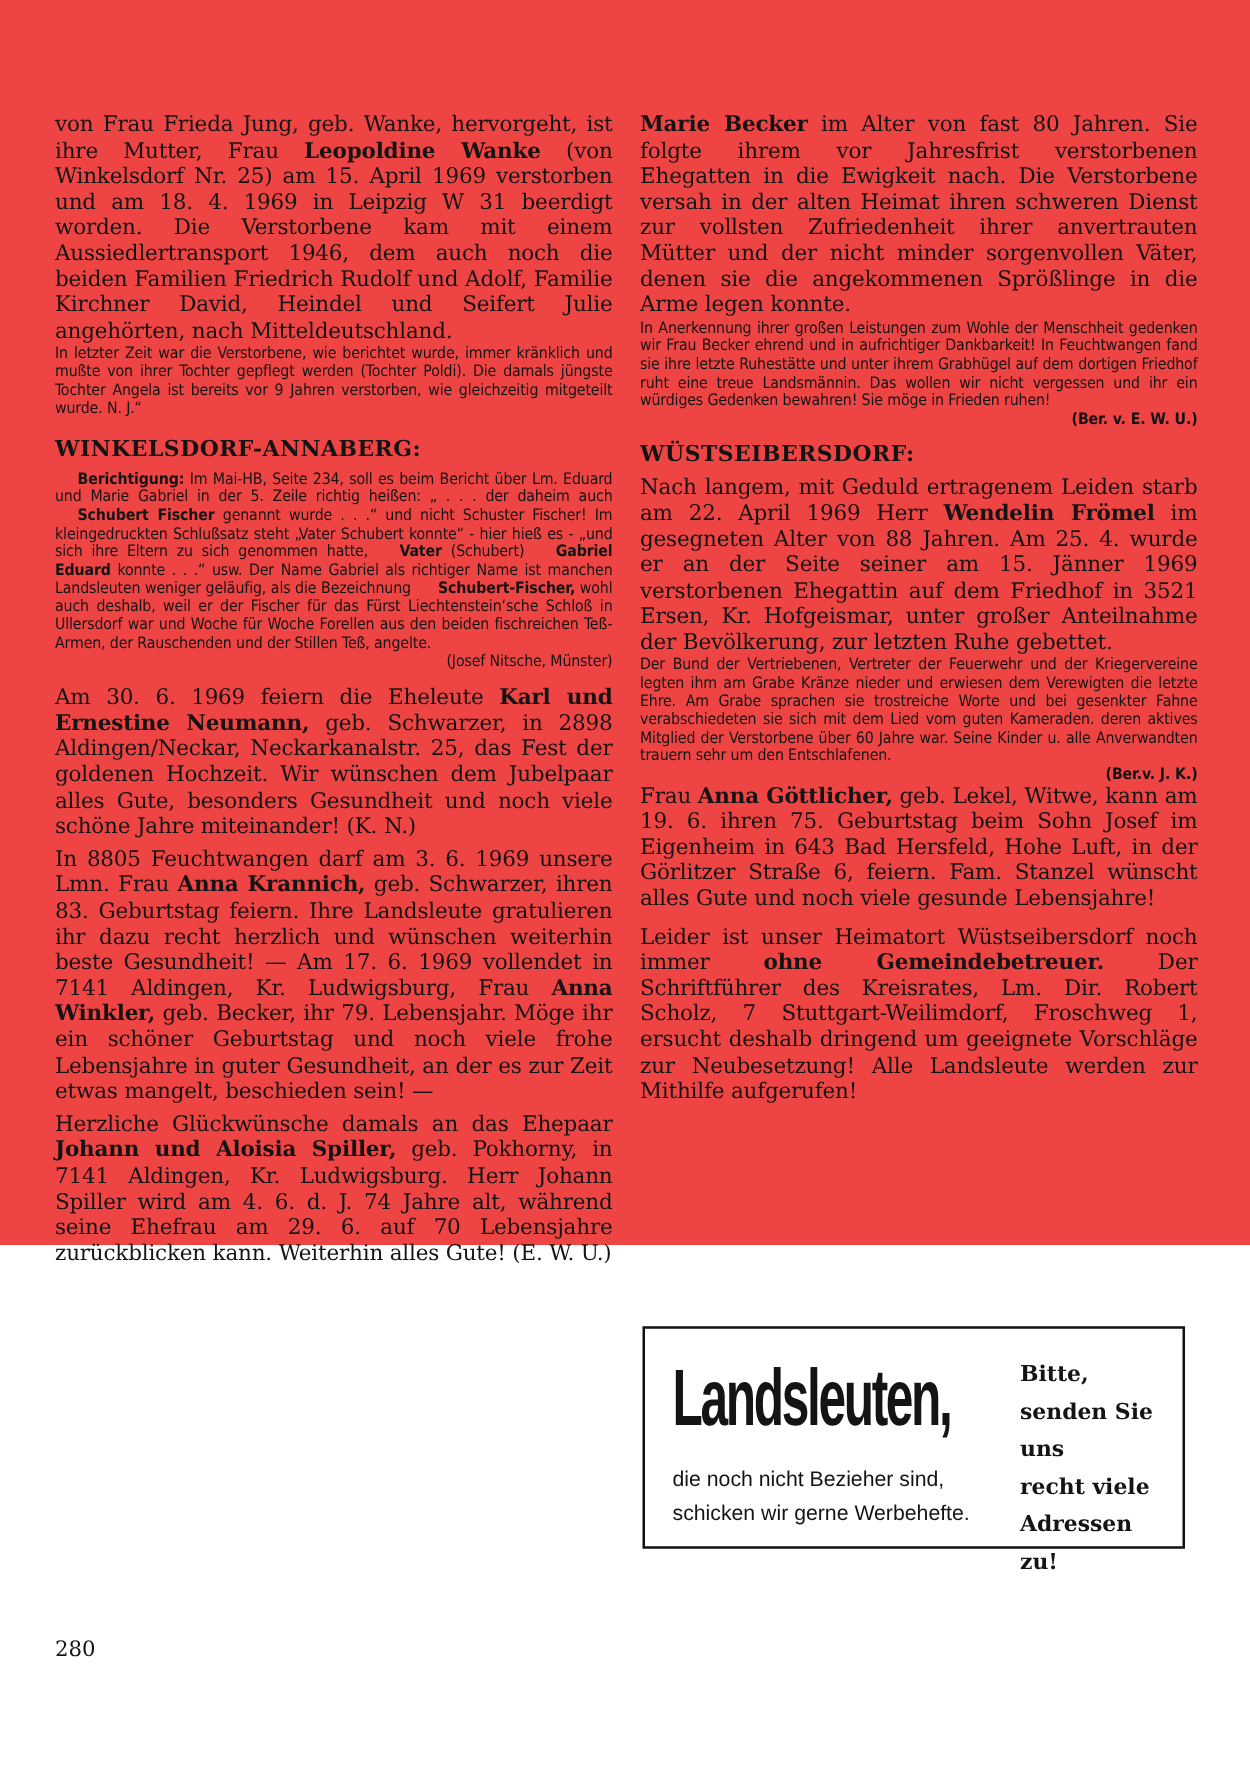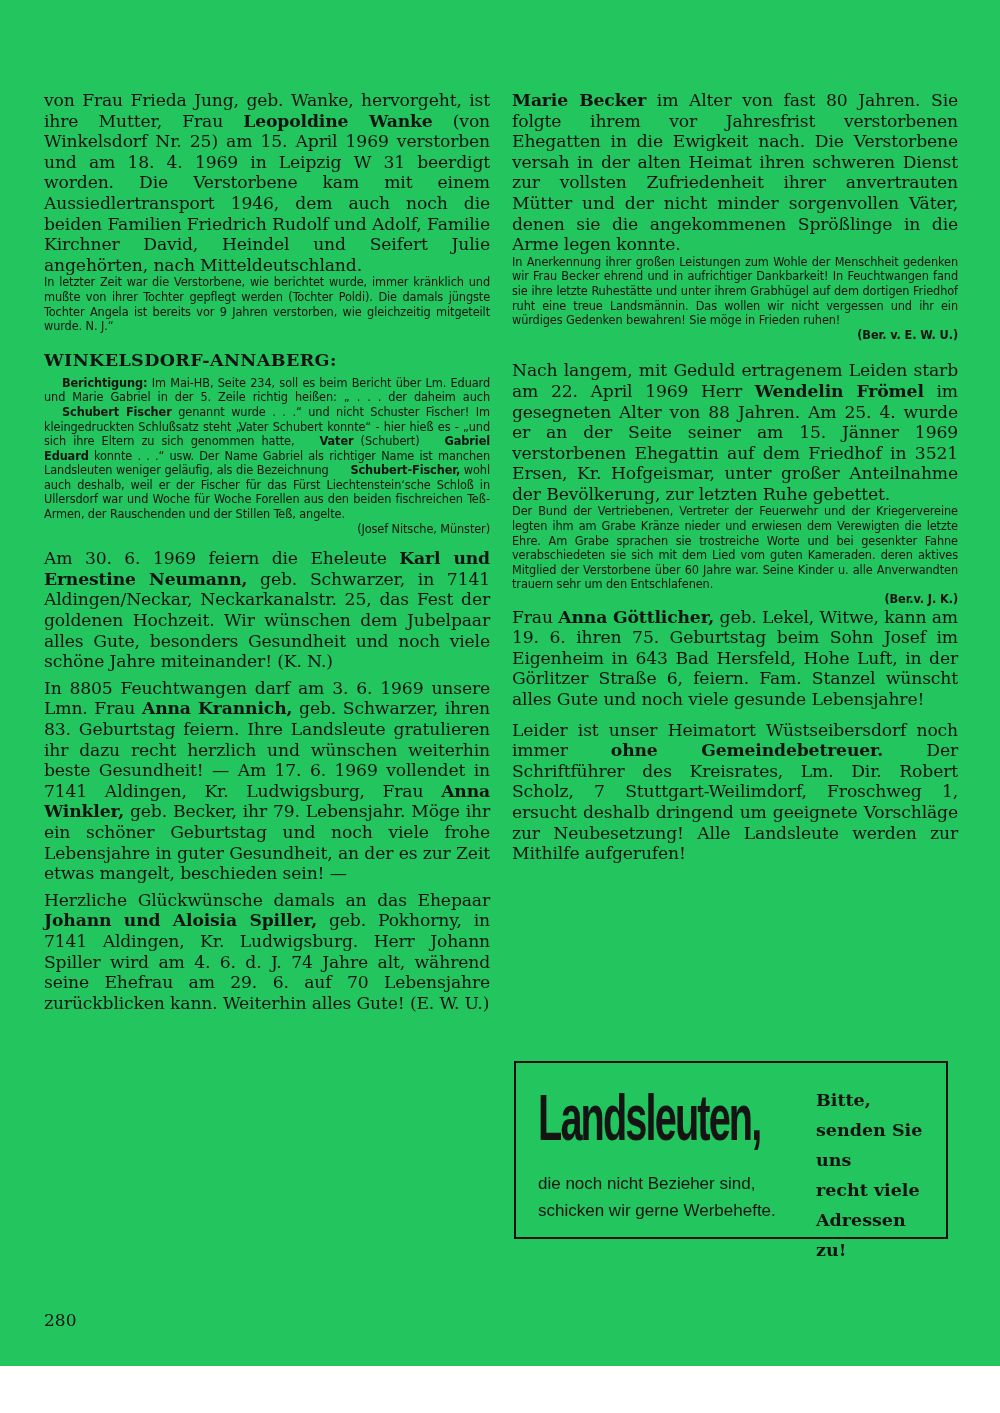--- a/index.html
+++ b/index.html
@@ -1,17 +1,17 @@
 <!DOCTYPE html>
 <html><head>
 <meta charset="utf-8">
 <style>
   html, body { margin: 0; padding: 0; background: #ffffff; }
   body { width: 1000px; height: 1413px; position: relative; overflow: hidden; color: #141414; }
-  .page { position: absolute; left: 0; top: 0; width: 1000px; height: 1366px; background: #22c55e; }
+  .page { position: absolute; left: 0; top: 0; width: 1000px; height: 996px; background: #ef4444; }
   .col { position: absolute; top: 90px; width: 446px; }
   .col-left { left: 44px; }
   .col-right { left: 512px; }
   .big { font-family: "DejaVu Serif", "Liberation Serif", serif; font-size: 17.2px; line-height: 20.6px; text-align: justify; margin: 0; letter-spacing: -0.15px; }
   .small { font-family: "DejaVu Sans", "Liberation Sans", sans-serif; font-size: 12.6px; line-height: 14.6px; text-align: justify; margin: 0; letter-spacing: -0.1px; font-stretch: condensed; }
   .big b { font-weight: bold; }
   .small b { font-weight: bold; margin-left: 18px; }
   .heading { font-family: "DejaVu Serif", "Liberation Serif", serif; font-weight: bold; font-size: 17.5px; letter-spacing: 0.4px; margin: 0; }
   .sig { text-align: right; display: block; }
   .gap-s { height: 6px; }
@@ -31,35 +31,36 @@
     <p class="big"><span>von Frau Frieda Jung, geb. Wanke, hervorgeht, ist ihre Mutter, Frau </span><b>Leopoldine Wanke</b><span> (von Winkelsdorf Nr. 25) am 15. April 1969 verstorben und am 18. 4. 1969 in Leipzig W 31 beerdigt worden. Die Verstorbene kam mit einem Aussiedlertransport 1946, dem auch noch die beiden Familien Friedrich Rudolf und Adolf, Familie Kirchner David, Heindel und Seifert Julie angehörten, nach Mitteldeutschland.</span></p>
     <p class="small">In letzter Zeit war die Verstorbene, wie berichtet wurde, immer kränklich und mußte von ihrer Tochter gepflegt werden (Tochter Poldi). Die damals jüngste Tochter Angela ist bereits vor 9 Jahren verstorben, wie gleichzeitig mitgeteilt wurde. N. J.“</p>
 
     <div style="height:16px"></div>
     <h2 class="heading">WINKELSDORF-ANNABERG:</h2>
     <div class="gap-s"></div>
     <p class="small"><b>Berichtigung:</b><span> Im Mai-HB, Seite 234, soll es beim Bericht über Lm. Eduard und Marie Gabriel in der 5. Zeile richtig heißen: „ . . . der daheim auch </span><b>Schubert Fischer</b><span> genannt wurde . . .“ und nicht Schuster Fischer! Im kleingedruckten Schlußsatz steht „Vater Schubert konnte“ - hier hieß es - „und sich ihre Eltern zu sich genommen hatte, </span><b>Vater</b><span> (Schubert) </span><b>Gabriel Eduard</b><span> konnte . . .“ usw. Der Name Gabriel als richtiger Name ist manchen Landsleuten weniger geläufig, als die Bezeichnung </span><b>Schubert-Fischer,</b><span> wohl auch deshalb, weil er der Fischer für das Fürst Liechtenstein‘sche Schloß in Ullersdorf war und Woche für Woche Forellen aus den beiden fischreichen Teß-Armen, der Rauschenden und der Stillen Teß, angelte.</span><span class="sig">(Josef Nitsche, Münster)</span></p>
 
     <div style="height:2px"></div>
     <div class="gap-m"></div>
-    <p class="big"><span>Am 30. 6. 1969 feiern die Eheleute </span><b>Karl und Ernestine Neumann,</b><span> geb. Schwarzer, in 7141 Aldingen/Neckar, Neckarkanalstr. 25, das Fest der goldenen Hochzeit. Wir wünschen dem Jubelpaar alles Gute, besonders Gesundheit und noch viele schöne Jahre miteinander! (K. N.)</span></p>
+    <p class="big"><span>Am 30. 6. 1969 feiern die Eheleute </span><b>Karl und Ernestine Neumann,</b><span> geb. Schwarzer, in 2898 Aldingen/Neckar, Neckarkanalstr. 25, das Fest der goldenen Hochzeit. Wir wünschen dem Jubelpaar alles Gute, besonders Gesundheit und noch viele schöne Jahre miteinander! (K. N.)</span></p>
     <div class="gap-s"></div>
     <p class="big"><span>In 8805 Feuchtwangen darf am 3. 6. 1969 unsere Lmn. Frau </span><b>Anna Krannich,</b><span> geb. Schwarzer, ihren 83. Geburtstag feiern. Ihre Landsleute gratulieren ihr dazu recht herzlich und wünschen weiterhin beste Gesundheit! — Am 17. 6. 1969 vollendet in 7141 Aldingen, Kr. Ludwigsburg, Frau </span><b>Anna Winkler,</b><span> geb. Becker, ihr 79. Lebensjahr. Möge ihr ein schöner Geburtstag und noch viele frohe Lebensjahre in guter Gesundheit, an der es zur Zeit etwas mangelt, beschieden sein! —</span></p>
     <div class="gap-s"></div>
     <p class="big"><span>Herzliche Glückwünsche damals an das Ehepaar </span><b>Johann und Aloisia Spiller,</b><span> geb. Pokhorny, in 7141 Aldingen, Kr. Ludwigsburg. Herr Johann Spiller wird am 4. 6. d. J. 74 Jahre alt, während seine Ehefrau am 29. 6. auf 70 Lebensjahre zurückblicken kann. Weiterhin alles Gute! (E. W. U.)</span></p>
     <div class="gap-s"></div>
   </div>
 
   <div class="pagenum">280</div>
 
   <div class="col col-right">
     <p class="big"><b>Marie Becker</b><span> im Alter von fast 80 Jahren. Sie folgte ihrem vor Jahresfrist verstorbenen Ehegatten in die Ewigkeit nach. Die Verstorbene versah in der alten Heimat ihren schweren Dienst zur vollsten Zufriedenheit ihrer anvertrauten Mütter und der nicht minder sorgenvollen Väter, denen sie die angekommenen Sprößlinge in die Arme legen konnte.</span></p>
     <p class="small"><span>In Anerkennung ihrer großen Leistungen zum Wohle der Menschheit gedenken wir Frau Becker ehrend und in aufrichtiger Dankbarkeit! In Feuchtwangen fand sie ihre letzte Ruhestätte und unter ihrem Grabhügel auf dem dortigen Friedhof ruht eine treue Landsmännin. Das wollen wir nicht vergessen und ihr ein würdiges Gedenken bewahren! Sie möge in Frieden ruhen!</span><span class="sig" style="font-weight:bold">(Ber. v. E. W. U.)</span></p>
 
     <div style="height:12px"></div>
+    <h2 class="heading">WÜSTSEIBERSDORF:</h2>
     <div class="gap-s"></div>
     <p class="big"><span>Nach langem, mit Geduld ertragenem Leiden starb am 22. April 1969 Herr </span><b>Wendelin Frömel</b><span> im gesegneten Alter von 88 Jahren. Am 25. 4. wurde er an der Seite seiner am 15. Jänner 1969 verstorbenen Ehegattin auf dem Friedhof in 3521 Ersen, Kr. Hofgeismar, unter großer Anteilnahme der Bevölkerung, zur letzten Ruhe gebettet.</span></p>
     <p class="small"><span>Der Bund der Vertriebenen, Vertreter der Feuerwehr und der Kriegervereine legten ihm am Grabe Kränze nieder und erwiesen dem Verewigten die letzte Ehre. Am Grabe sprachen sie trostreiche Worte und bei gesenkter Fahne verabschiedeten sie sich mit dem Lied vom guten Kameraden. deren aktives Mitglied der Verstorbene über 60 Jahre war. Seine Kinder u. alle Anverwandten trauern sehr um den Entschlafenen.</span><span class="sig" style="font-weight:bold">(Ber.v. J. K.)</span></p>
     <p class="big"><span>Frau </span><b>Anna Göttlicher,</b><span> geb. Lekel, Witwe, kann am 19. 6. ihren 75. Geburtstag beim Sohn Josef im Eigenheim in 643 Bad Hersfeld, Hohe Luft, in der Görlitzer Straße 6, feiern. Fam. Stanzel wünscht alles Gute und noch viele gesunde Lebensjahre!</span></p>
     <div class="gap-m"></div>
     <p class="big"><span>Leider ist unser Heimatort Wüstseibersdorf noch immer </span><b>ohne Gemeindebetreuer.</b><span> Der Schriftführer des Kreisrates, Lm. Dir. Robert Scholz, 7 Stuttgart-Weilimdorf, Froschweg 1, ersucht deshalb dringend um geeignete Vorschläge zur Neubesetzung! Alle Landsleute werden zur Mithilfe aufgerufen!</span></p>
   </div>
 
   <div class="ad-box">
     <div class="ad-headline">Landsleuten,</div>

